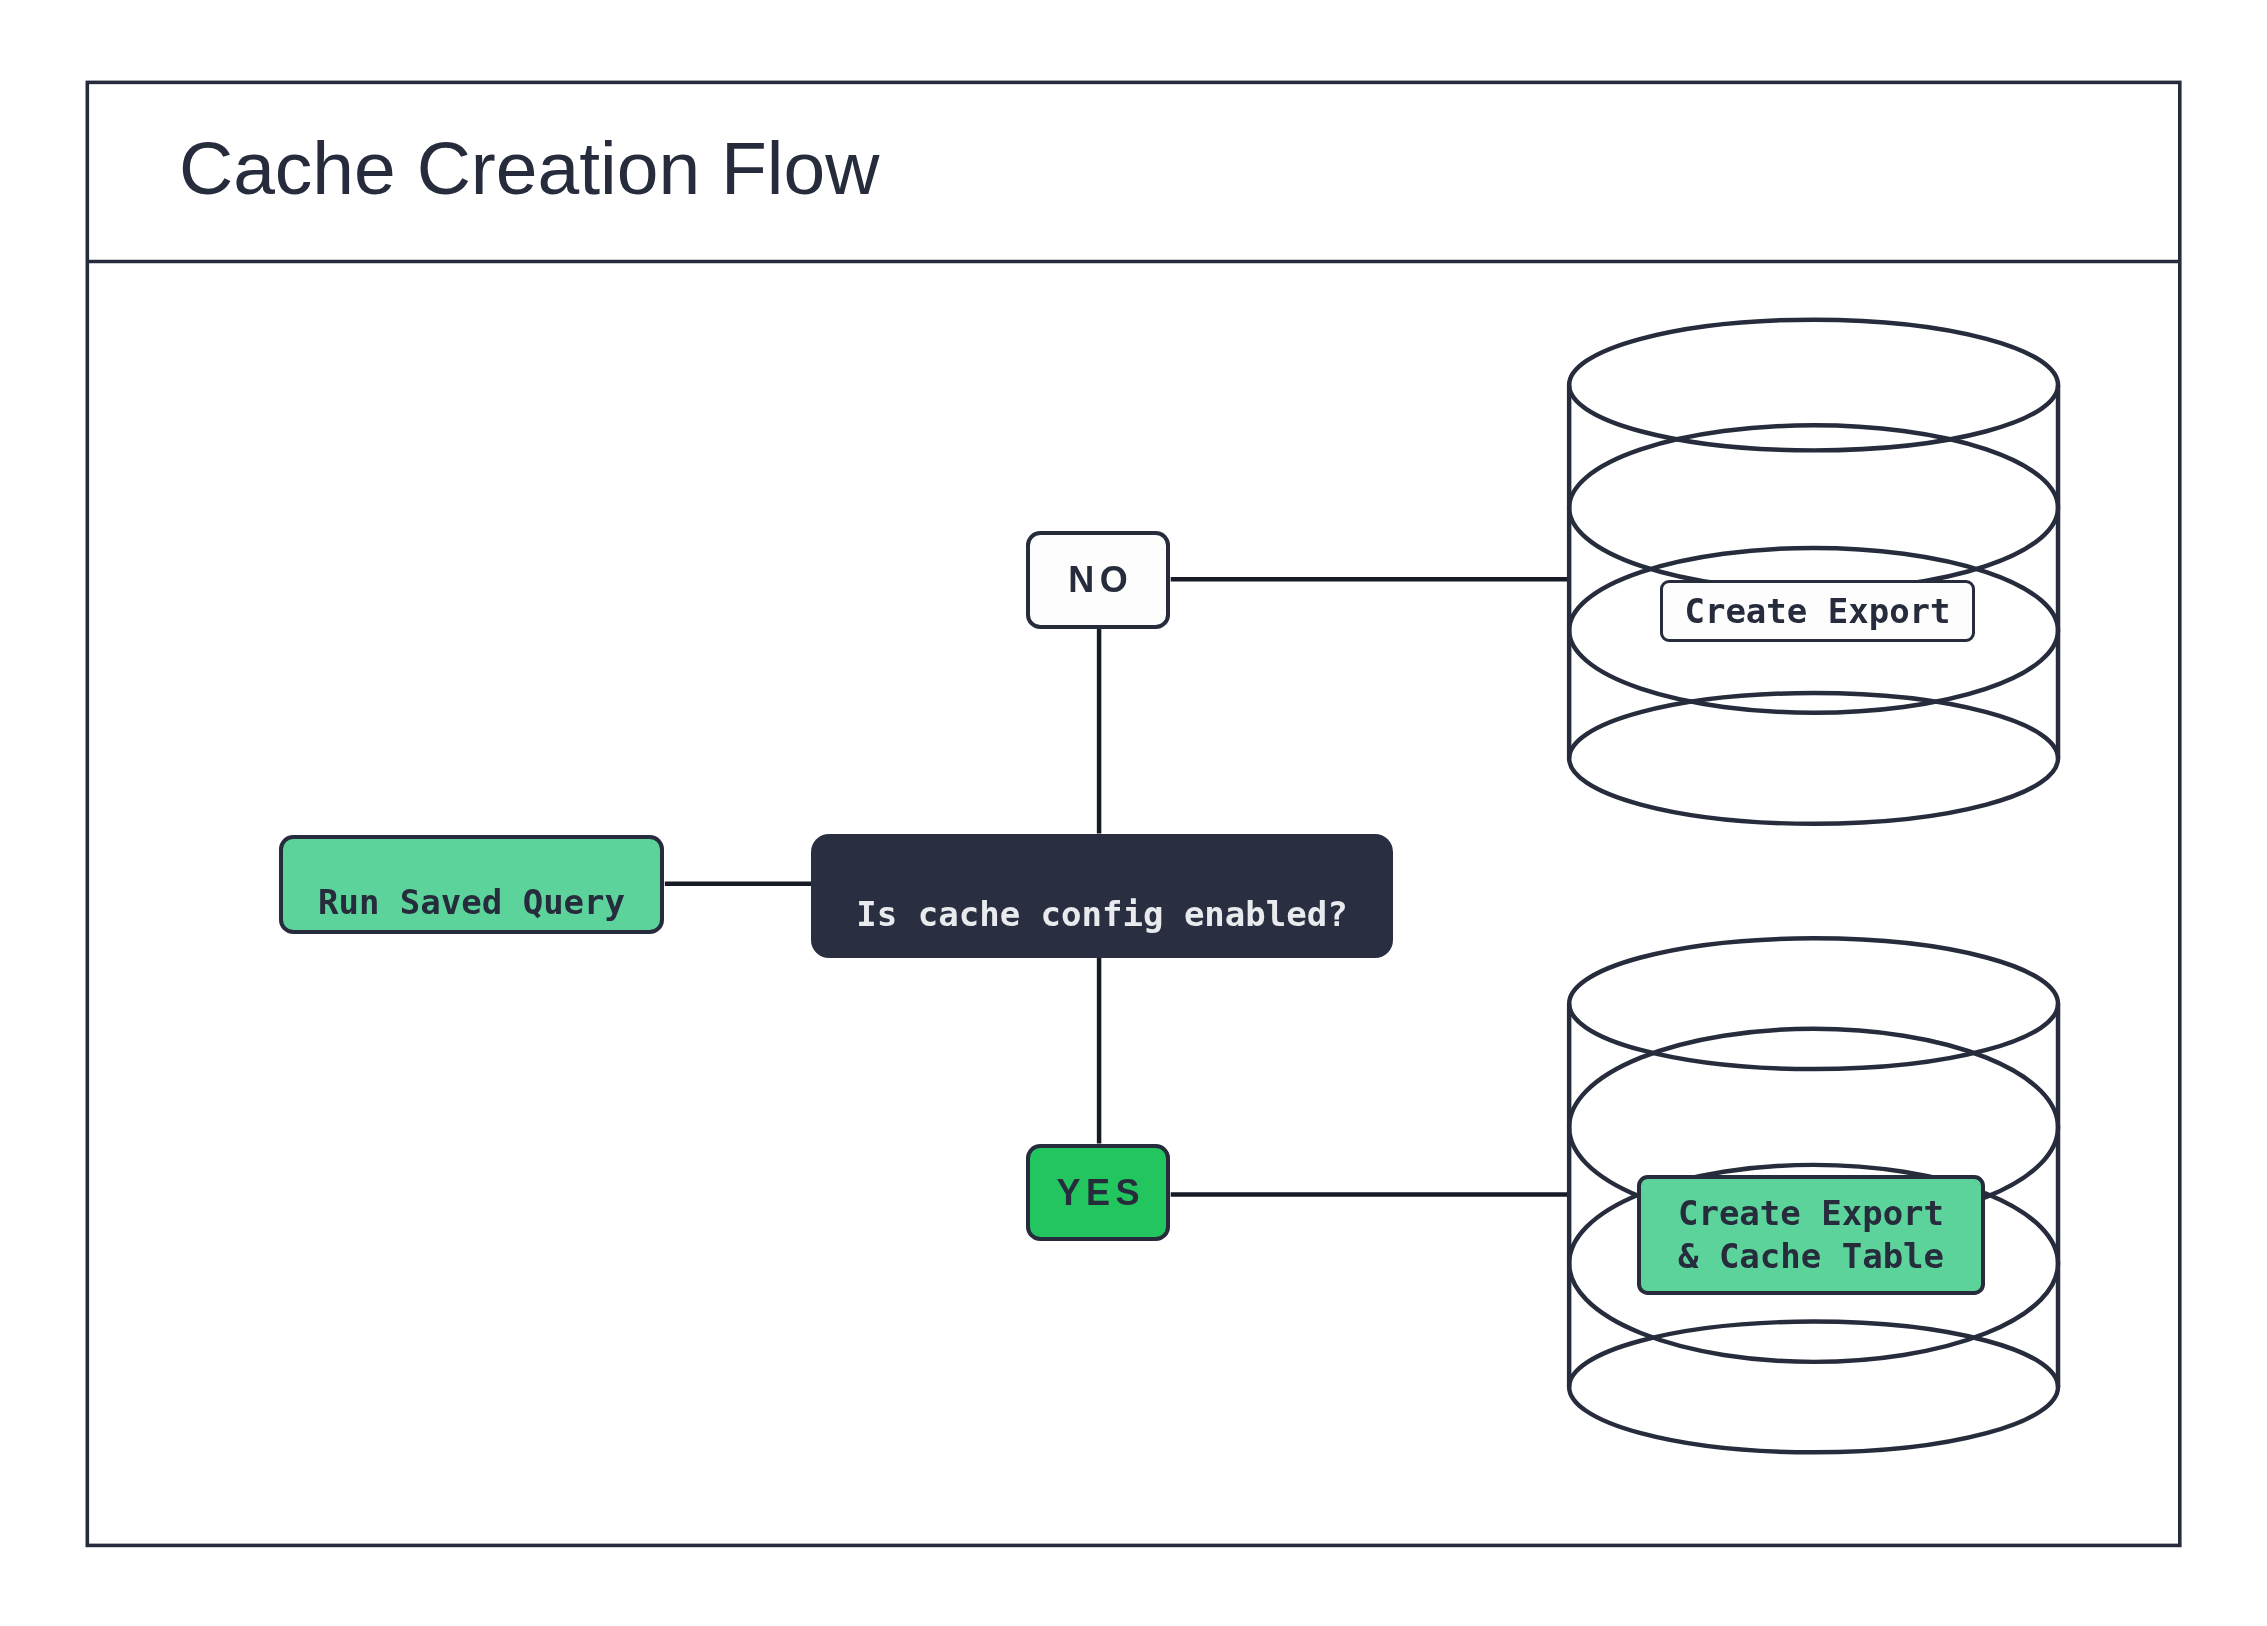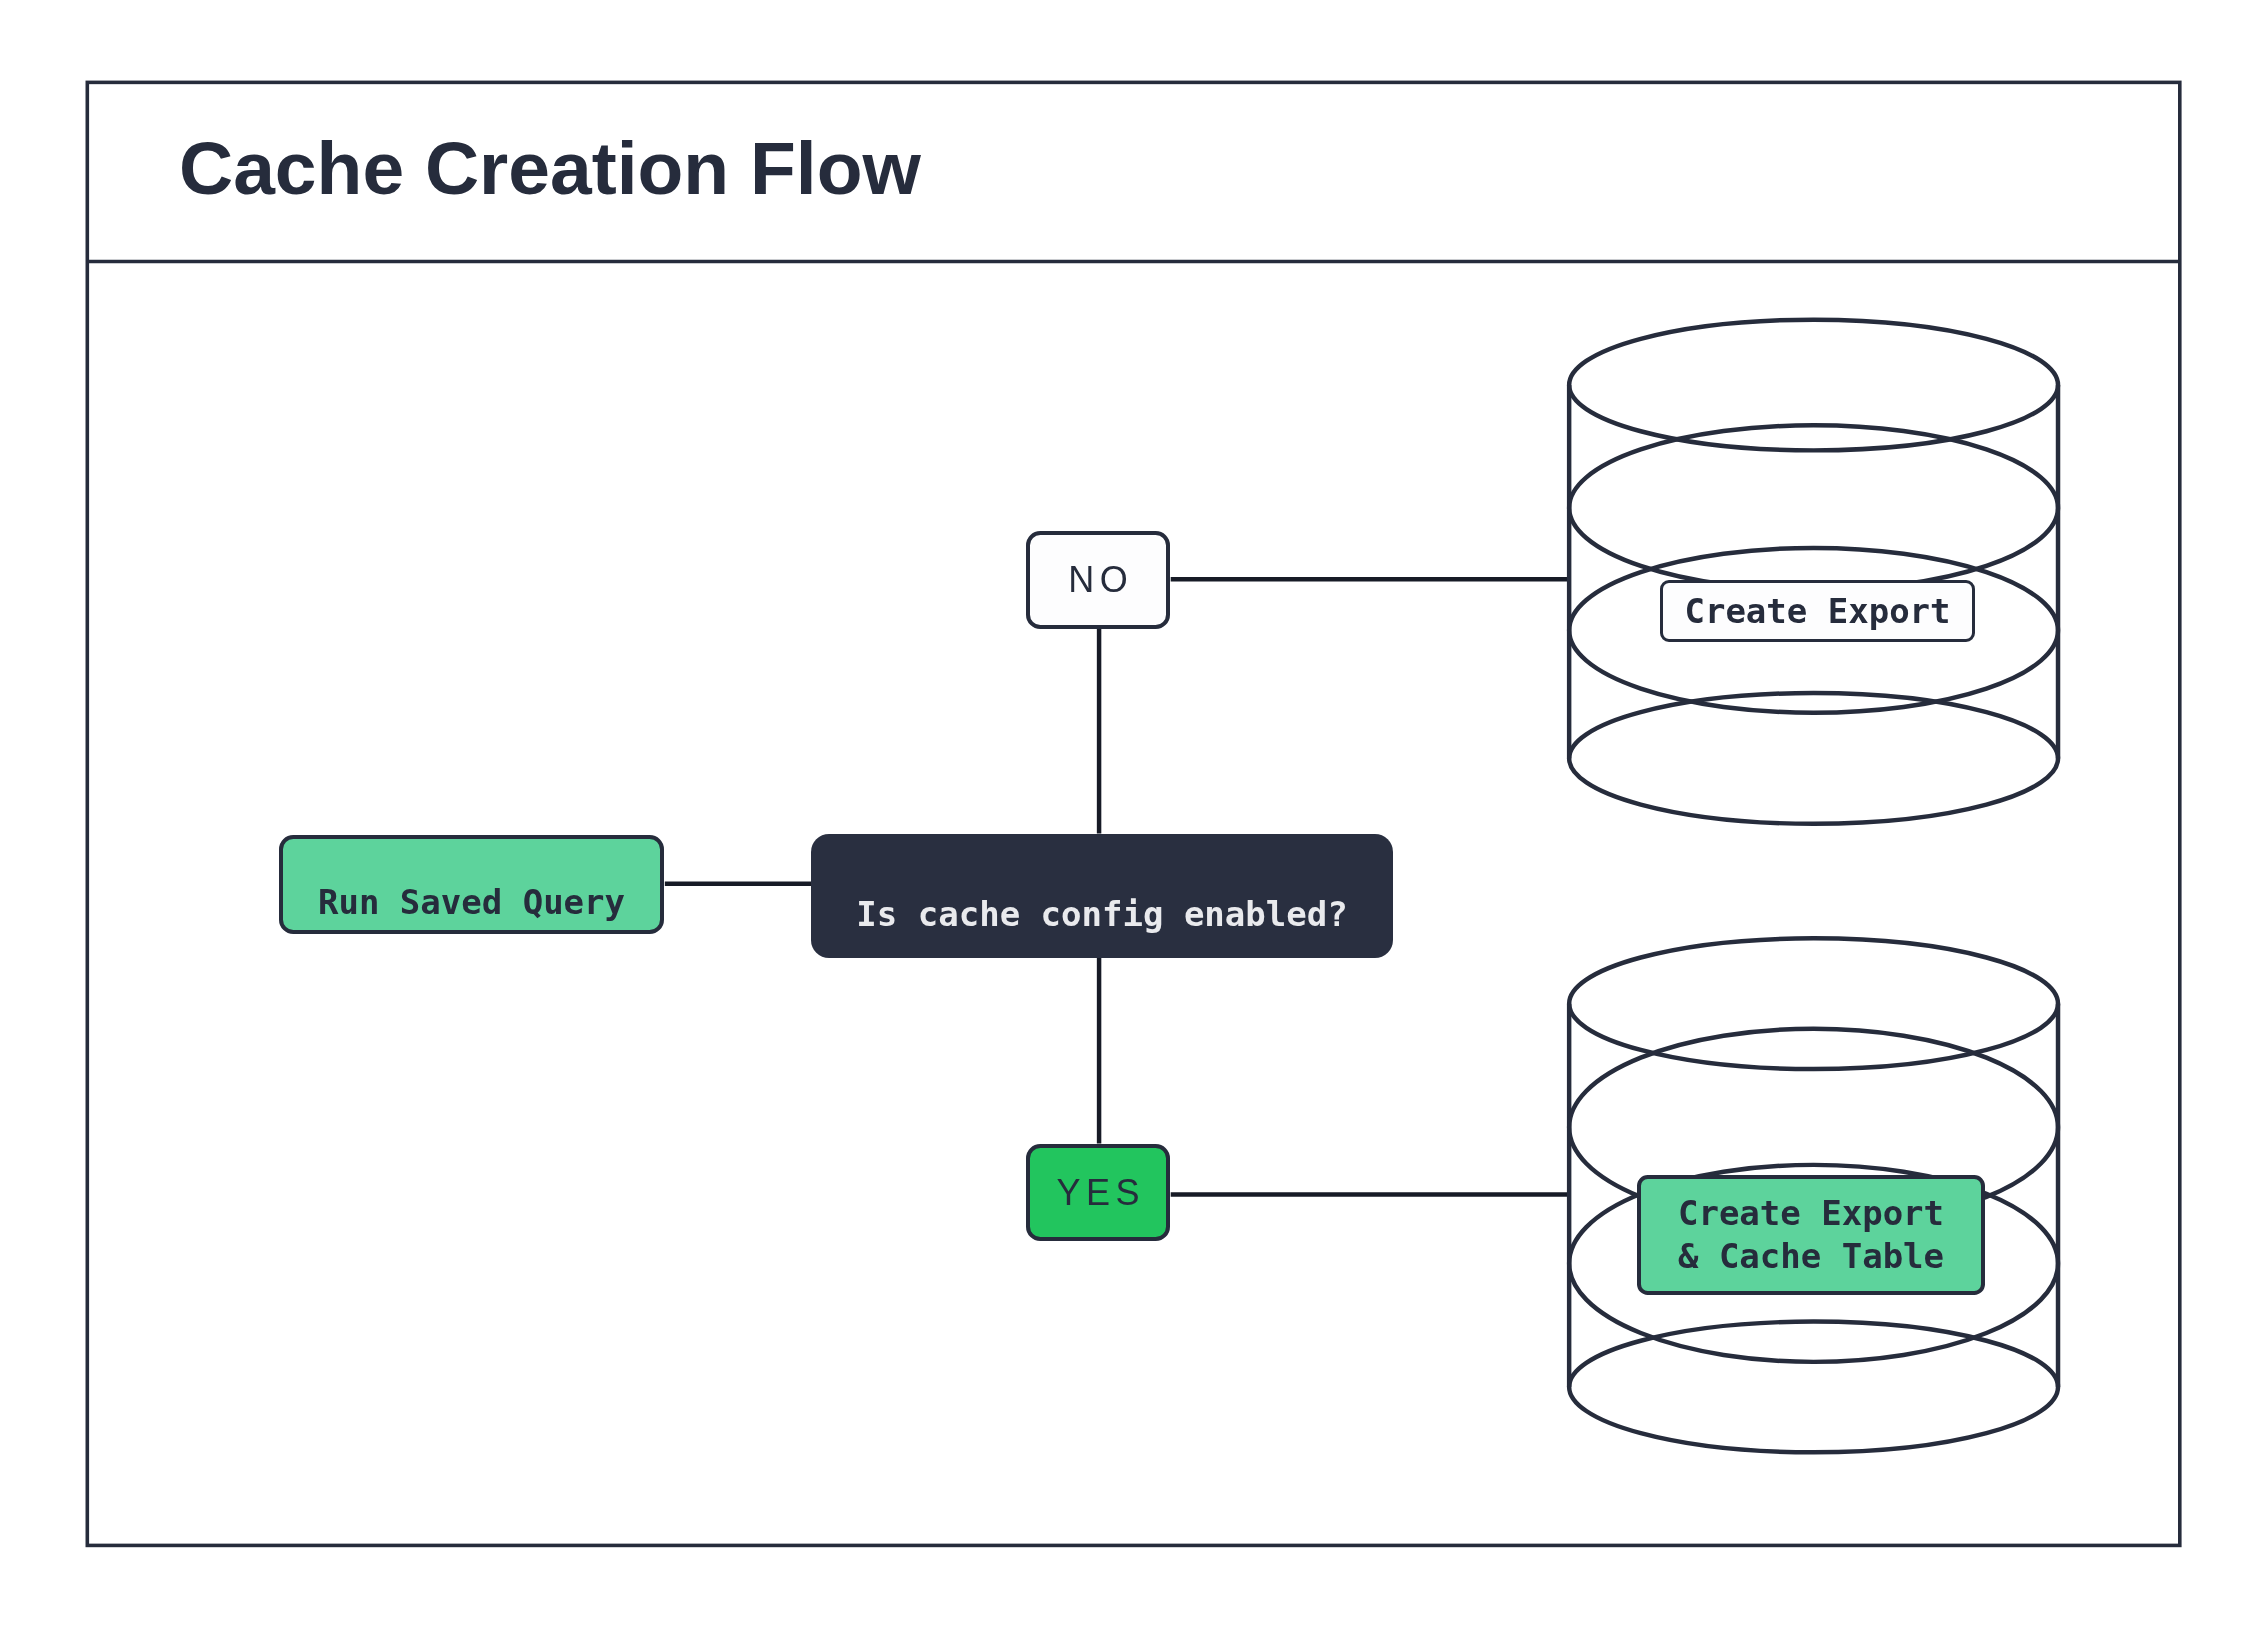--- a/index.html
+++ b/index.html
@@ -16,21 +16,21 @@
     left: 0; top: 0;
     width: 2268px;
     height: 1626px;
   }
   .page-title {
     position: absolute;
     left: 179px;
     top: 131px;
     font-size: 75px;
     line-height: 1;
-    font-weight: bold;
+    font-weight: normal;
     color: #262c3c;
     letter-spacing: 0px;
     white-space: nowrap;
   }
   .node {
     position: absolute;
     display: flex;
     align-items: center;
     justify-content: center;
     box-sizing: border-box;
@@ -52,21 +52,21 @@
   .node-decision {
     left: 811px; top: 834px; width: 582px; height: 124px;
     background: #292f40;
     border-radius: 18px;
   }
   .node-decision .mono { color: #e9eaed; }
   .node-branch {
     width: 144px; height: 98px;
     border: 4.5px solid #262c3c;
     border-radius: 14.3px;
-    font-weight: normal;
+    font-weight: bold;
     font-size: 36px;
     letter-spacing: 5.4px;
     padding-left: 5.4px;
     color: #262c3c;
   }
   .node-no   { left: 1026px; top: 531px;  background: #fdfdfe; }
   .node-yes  { left: 1026px; top: 1144px; height: 97px; background: #22c55e; }
   .db-label {
     position: absolute;
     display: flex;

